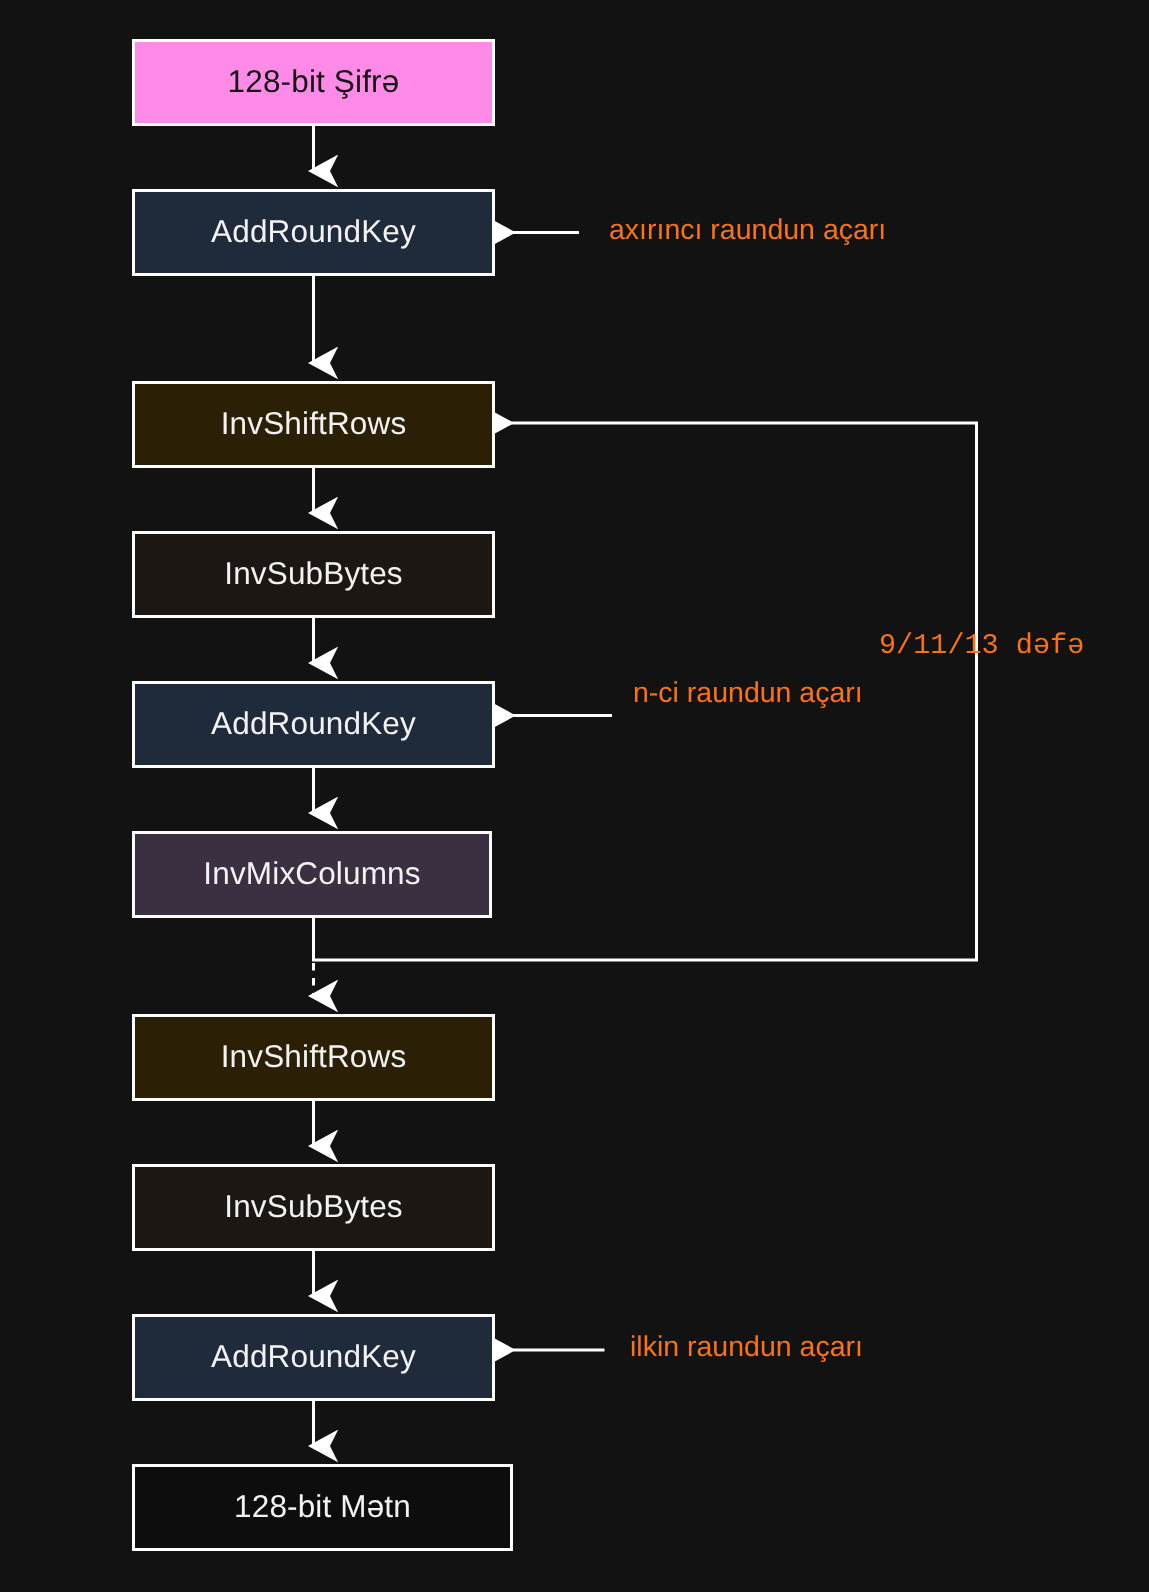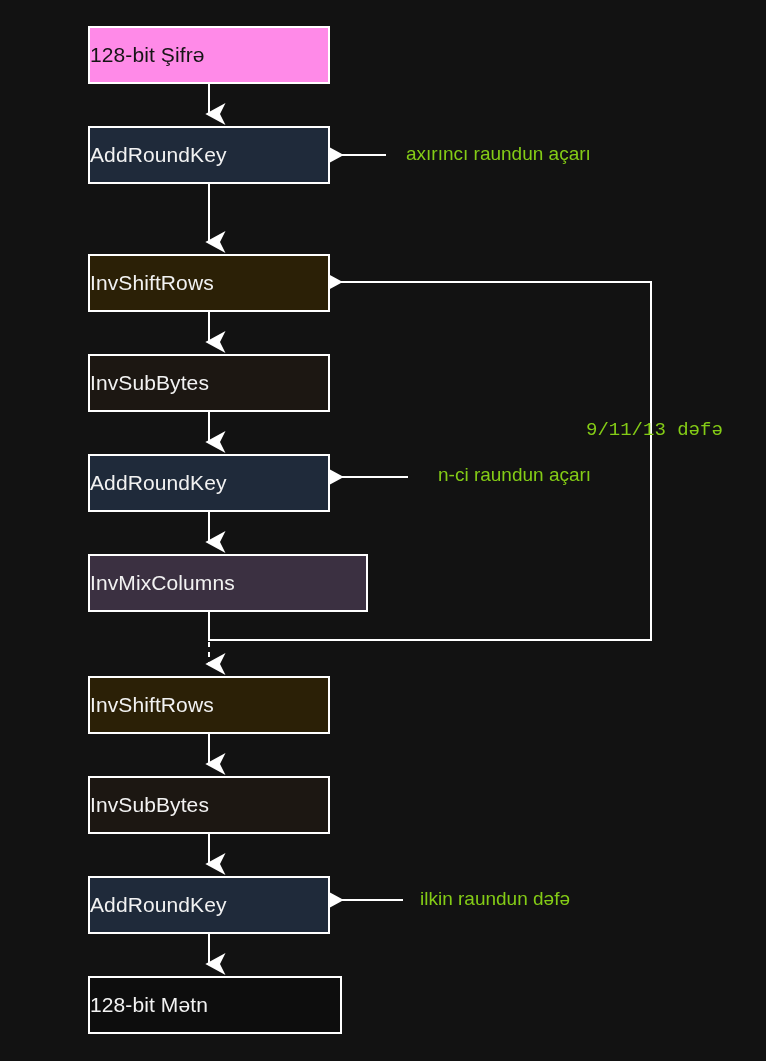--- a/index.html
+++ b/index.html
@@ -27,32 +27,33 @@
     width: 766px;
     height: 1061px;
     pointer-events: none;
   }
   .node {
     position: absolute;
     box-sizing: border-box;
     border: 2px solid #ffffff;
     display: flex;
     align-items: center;
+    justify-content: center;
     color: #f2f2f2;
     font-size: 21px;
     font-family: "Liberation Sans", sans-serif;
     letter-spacing: 0.1px;
     white-space: nowrap;
   }
   .node.dark-text {
     color: #151515;
   }
   .edge-label {
     position: absolute;
-    color: #84cc16;
+    color: #f97316;
     font-size: 19px;
     font-family: "Liberation Sans", sans-serif;
     white-space: nowrap;
   }
 </style>
 </head>
 <body>
 
 <div id="diagram-root">
 
@@ -101,21 +102,21 @@
   </div>
 
   <div class="node" style="left:88px; top:354px; width:242px; height:58px; background:#1c1712;">
     <span>InvSubBytes</span>
   </div>
 
   <div class="node" style="left:88px; top:454px; width:242px; height:58px; background:#1f2a3a;">
     <span>AddRoundKey</span>
   </div>
 
-  <div class="node" style="left:88px; top:554px; width:280px; height:58px; background:#3b3041;">
+  <div class="node" style="left:88px; top:554px; width:240px; height:58px; background:#3b3041;">
     <span>InvMixColumns</span>
   </div>
 
   <div class="node" style="left:88px; top:676px; width:242px; height:58px; background:#2b2006;">
     <span>InvShiftRows</span>
   </div>
 
   <div class="node" style="left:88px; top:776px; width:242px; height:58px; background:#1c1712;">
     <span>InvSubBytes</span>
   </div>
@@ -123,19 +124,19 @@
   <div class="node" style="left:88px; top:876px; width:242px; height:58px; background:#1f2a3a;">
     <span>AddRoundKey</span>
   </div>
 
   <div class="node" style="left:88px; top:976px; width:254px; height:58px; background:#0d0d0d;">
     <span>128-bit Mətn</span>
   </div>
 
   <div class="edge-label" style="left:406px; top:143px;">axırıncı raundun açarı</div>
 
-  <div class="edge-label" style="left:422px; top:464px;margin-left:16px;">n-ci raundun açarı</div>
+  <div class="edge-label" style="left:422px; top:452px;">n-ci raundun açarı</div>
 
   <div class="edge-label" style="left:586px; top:419px;font-family:Liberation Mono, monospace;">9/11/13 dəfə</div>
 
-  <div class="edge-label" style="left:420px; top:888px;">ilkin raundun dəfə</div>
+  <div class="edge-label" style="left:420px; top:888px;">ilkin raundun açarı</div>
 
 </div>
 
 </body></html>

